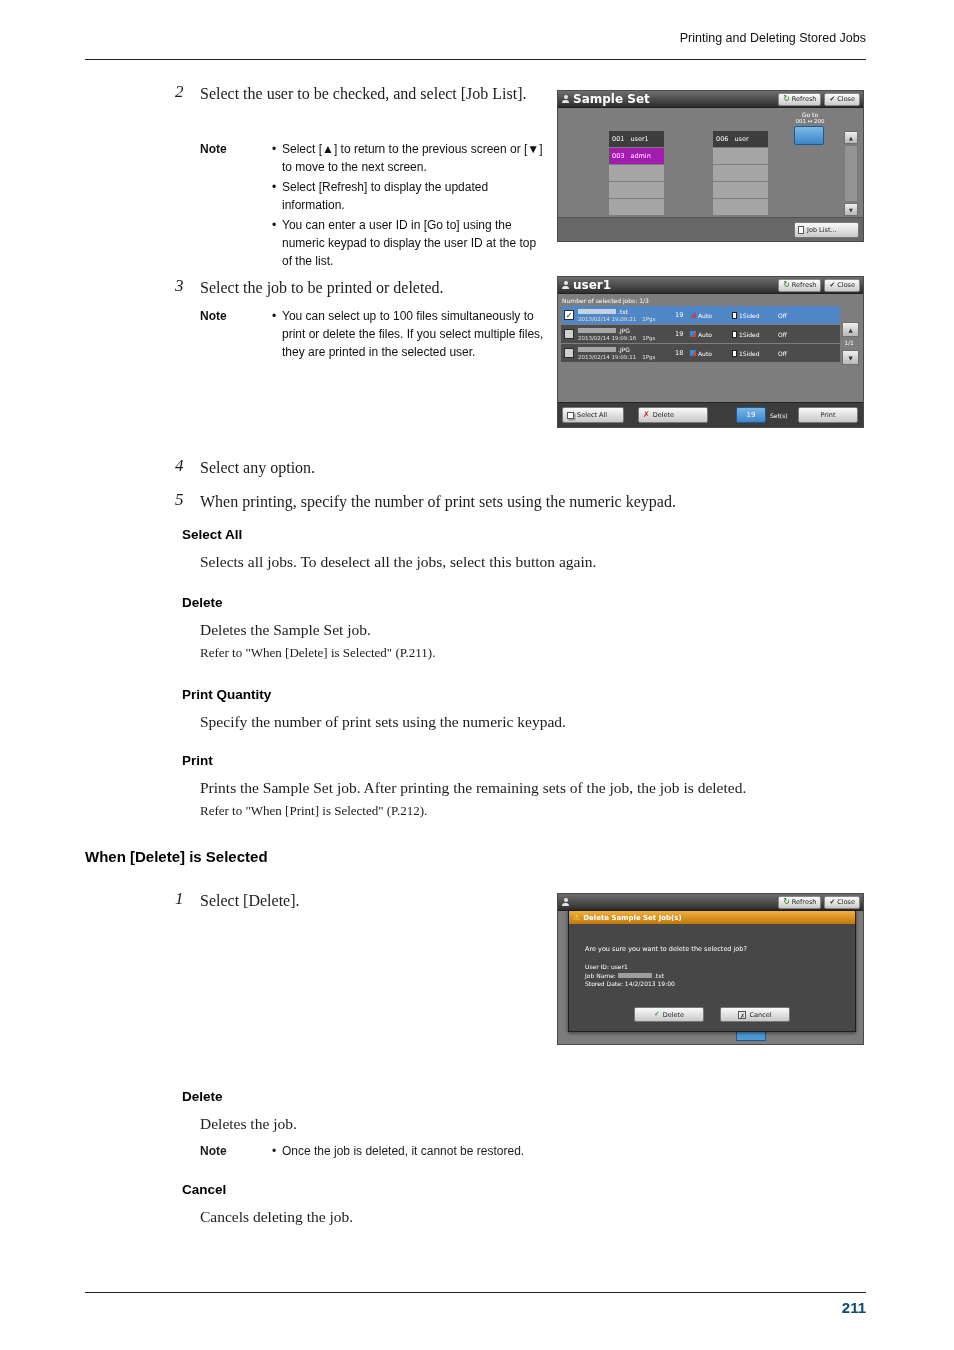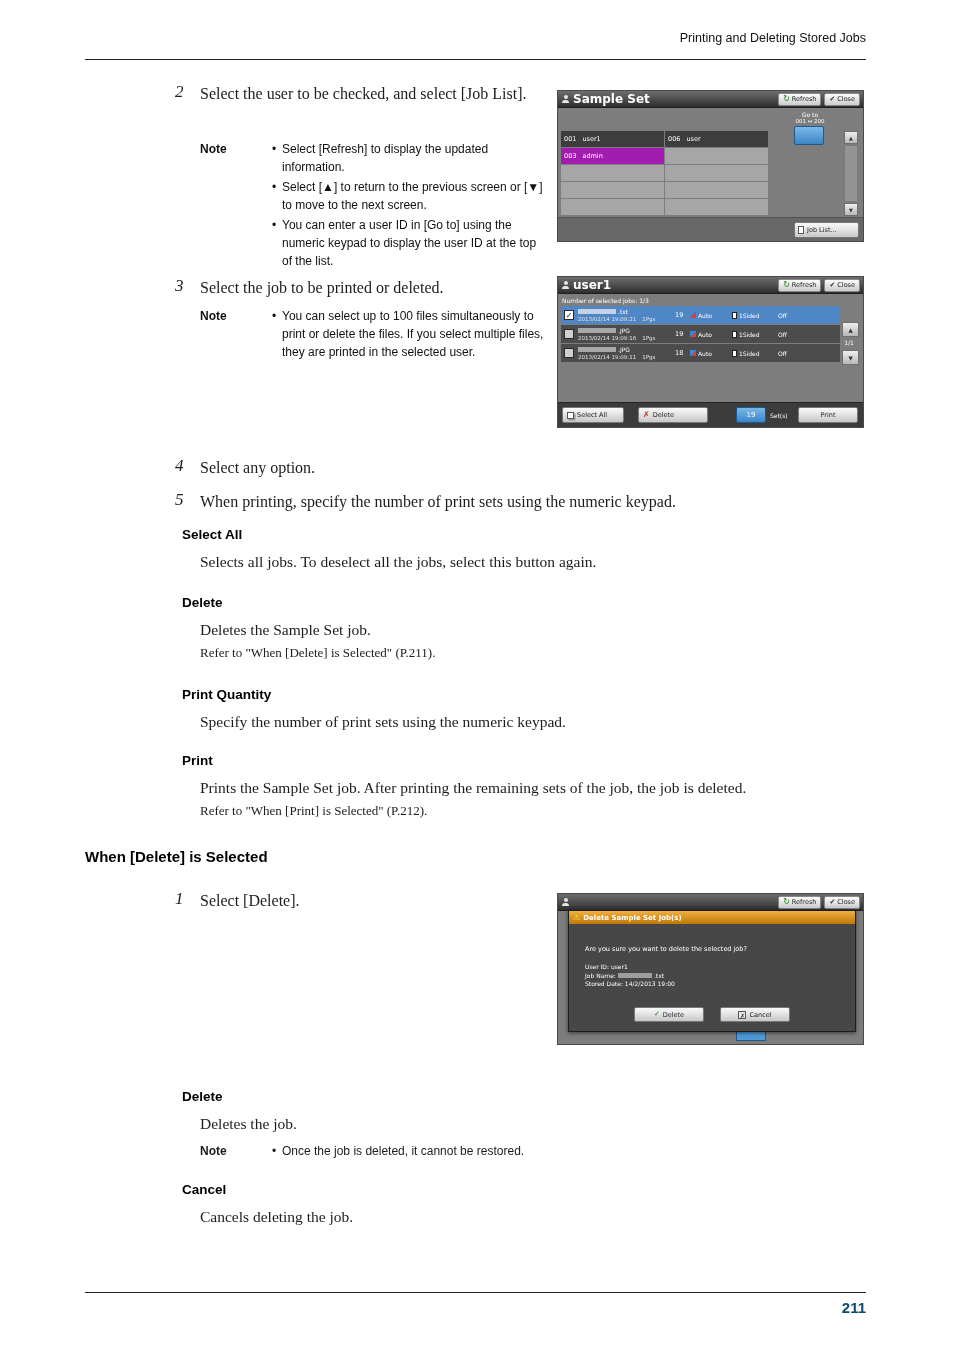--- a/index.html
+++ b/index.html
@@ -56,21 +56,21 @@
   .hbtn + .hbtn { margin-left:3px; }
   .glyph-refresh { color:#1c7a1c; font-size:8px; line-height:8px; }
   .glyph-close { color:#333; font-size:7px; line-height:7px; }
 
   
   .goto-label { position:absolute; left:224px; top:20px; width:56px; text-align:center; font-size:6px; color:#fff; }
   .goto-range { position:absolute; left:224px; top:27px; width:56px; text-align:center; font-size:5.5px; color:#fff; }
   .goto-btn { position:absolute; left:236px; top:35px; width:30px; height:19px;
               background:linear-gradient(#7cb9ea,#3d86c6); border:1px solid #1e5a90; border-radius:2px; }
   .ulist { position:absolute; left:3px; top:40px; width:207px; display:grid; grid-template-columns:103px 103px; grid-auto-rows:16px; gap:1px; }
-  .ucell { background:#a6a6a6; }
+  .ucell { background:#a6a6a6;margin-left:48px; }
   .ucell.dark { background:#3d3d3d; color:#fff; font-size:6.5px; display:flex; align-items:center; gap:6px; padding-left:3px; }
   .ucell.selected { background:#a21caf; }
   .vbtn { position:absolute; right:5px; width:14px; height:13px; background:linear-gradient(#efefef,#b8b8b8);
           border:1px solid #6f6f6f; font-size:5px; color:#333; text-align:center; line-height:12px; }
   .vtrack { position:absolute; right:5px; top:54px; width:14px; height:57px; background:#949494; border:1px solid #7a7a7a; }
   .bstrip { position:absolute; left:0; right:0; bottom:0; height:24px; background:#676767; border-top:1px solid #525252; }
   .joblist-btn { position:absolute; right:4px; top:4px; width:65px; height:16px; background:linear-gradient(#fafafa,#c8c8c8);
                  border:1px solid #777; border-radius:2px; color:#222; font-size:6.5px; display:flex; align-items:center; gap:3px; padding:0 3px; }
   .doc-icon { width:6px; height:8px; background:#fff; border:1px solid #555; }
 
@@ -135,22 +135,22 @@
   <div class="running-header">Printing and Deleting Stored Jobs</div>
   <div class="rule top"></div>
 
   <div class="step" style="top:82px">
     <span class="num">2</span>
     <div class="txt">Select the user to be checked, and select [Job List].</div>
   </div>
   <div class="noteblock" style="top:140px">
     <span class="nlabel">Note</span>
     <div class="bullets">
+      <div class="bullet">Select [▲] to return to the previous screen or [▼] to move to the next screen.</div>
       <div class="bullet">Select [Refresh] to display the updated information.</div>
-      <div class="bullet">Select [▲] to return to the previous screen or [▼] to move to the next screen.</div>
       <div class="bullet">You can enter a user ID in [Go to] using the numeric keypad to display the user ID at the top of the list.</div>
     </div>
   </div>
 
   <div class="shot" style="top:90px">
     <div class="shot-header">
       <span class="person-icon"></span>
       <span class="shot-title">Sample Set</span>
       <span class="hbtn first">
         <span class="glyph-refresh">↻</span>

